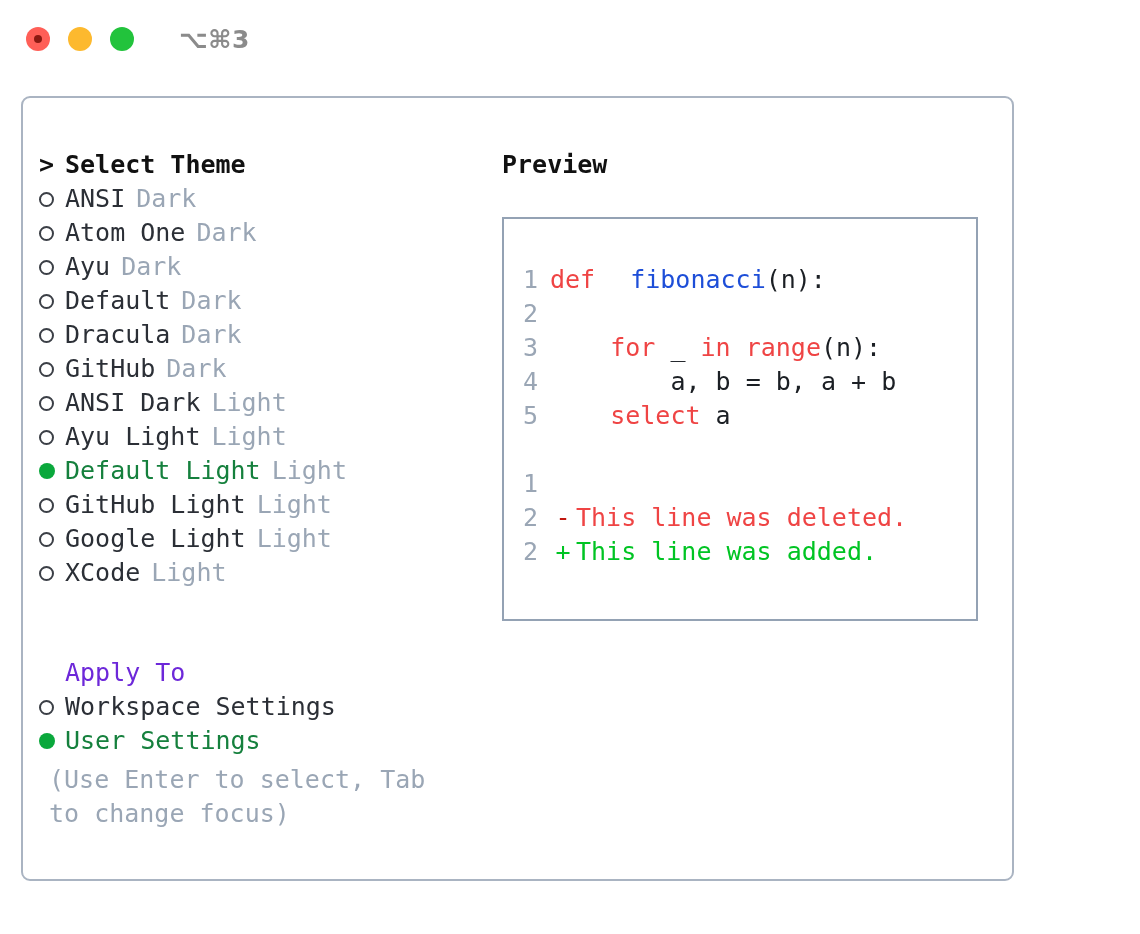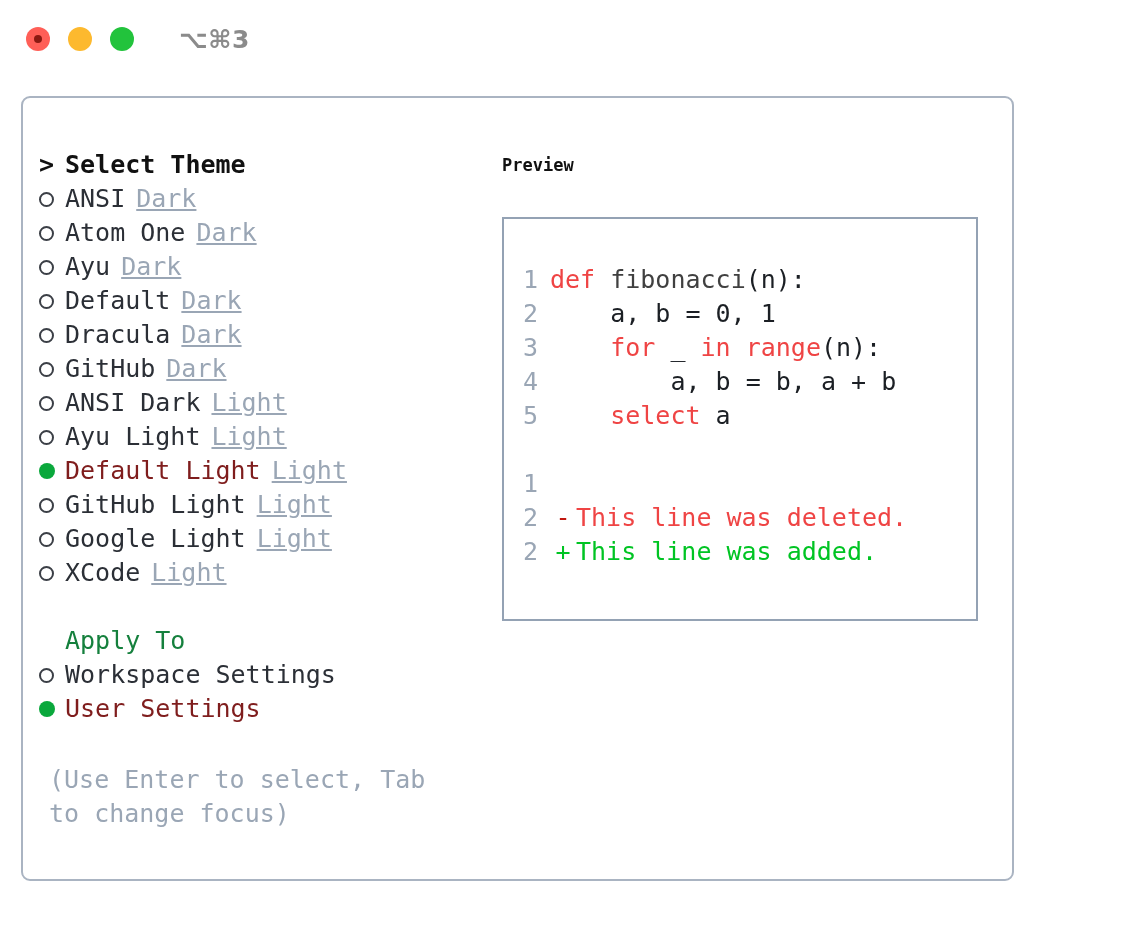--- a/index.html
+++ b/index.html
@@ -119,50 +119,50 @@
     border: 2px solid #3b3f46;
     border-radius: 50%;
     box-sizing: border-box;
   }
   .bullet .dot {
     width: 16px; height: 16px;
     border-radius: 50%;
     background: #0aa83c;
   }
   .label { color: #2b2f36; }
-  .label.sel { color: #7f1d1d; text-align: center; }
+  .label.sel { color: #15803d; text-align: center; }
   .tag {
     color: #9aa6b5;
     margin-left: 11px;
-    text-decoration: underline;
   }
   .spacer { height: 34px; }
   .subhead {
-    color: #15803d;
+    color: #6d28d9;
     padding-left: 26px;
+    margin-top: 32px;
   }
   .hint {
     position: absolute;
     left: 26px;
     top: 665px;
     width: 412px;
     color: #9aa6b5;
     font-size: 25px;
     line-height: 34px;
   }
 
   
   .right {
     position: absolute;
     left: 479px;
     top: 50px;
     width: 480px;
   }
   .preview-title {
-    font-size: 17px;
+    font-size: 25px;
     font-weight: bold;
     color: #111111;
     line-height: 34px;
   }
   .preview-box {
     margin-top: 35px;
     width: 476px;
     height: 404px;
     border: 2px solid #94a2b4;
     box-sizing: border-box;
@@ -180,21 +180,21 @@
   .gutter {
     width: 46px;
     text-align: right;
     color: #9aa6b5;
     flex: 0 0 46px;
     padding-right: 12px;
     box-sizing: border-box;
   }
   .code-text { color: #1b1f24; }
   .kw  { color: #ef4444; }
-  .fn  { color: #404040; }
+  .fn  { color: #1d4ed8; margin-left: 20px; }
   .pn  { color: #1b1f24; }
   .diffblock { margin-top: 34px; }
   .sign {
     width: 26px;
     flex: 0 0 26px;
     text-align: center;
   }
   .dl-context { color: #7b8694; }
   .dl-del     { color: #ef4444; }
   .dl-add     { color: #00c423; }
@@ -338,21 +338,21 @@
       </div>
 
       <div class="hint">(Use Enter to select, Tab to change focus)</div>
 
       <div class="right">
         <div class="preview-title">Preview</div>
 
         <div class="preview-box">
           <div id="code-block">
               <div class="code-line"><span class="gutter">1</span><span class="code-text"><span class="kw">def </span><span class="fn">fibonacci</span><span class="pn">(n):</span></span></div>
-              <div class="code-line"><span class="gutter">2</span><span class="code-text"><span class="pn">    a, b = 0, 1</span></span></div>
+              <div class="code-line"><span class="gutter">2</span></div>
               <div class="code-line"><span class="gutter">3</span><span class="code-text"><span class="pn">    </span><span class="kw">for</span><span class="pn"> _ </span><span class="kw">in</span><span class="pn"> </span><span class="kw">range</span><span class="pn">(n):</span></span></div>
               <div class="code-line"><span class="gutter">4</span><span class="code-text"><span class="pn">        a, b = b, a + b</span></span></div>
               <div class="code-line"><span class="gutter">5</span><span class="code-text"><span class="pn">    </span><span class="kw">select</span><span class="pn"> a</span></span></div>
             </div>
           <div id="diff-block" class="diffblock">
               <div class="diff-line"><span class="gutter">1</span><span class="sign ctx"> </span></div>
               <div class="diff-line"><span class="gutter">2</span><span class="sign del">-</span><span class="dl-del">This line was deleted.</span></div>
               <div class="diff-line"><span class="gutter">2</span><span class="sign add">+</span><span class="dl-add">This line was added.</span></div>
             </div>
         </div>

